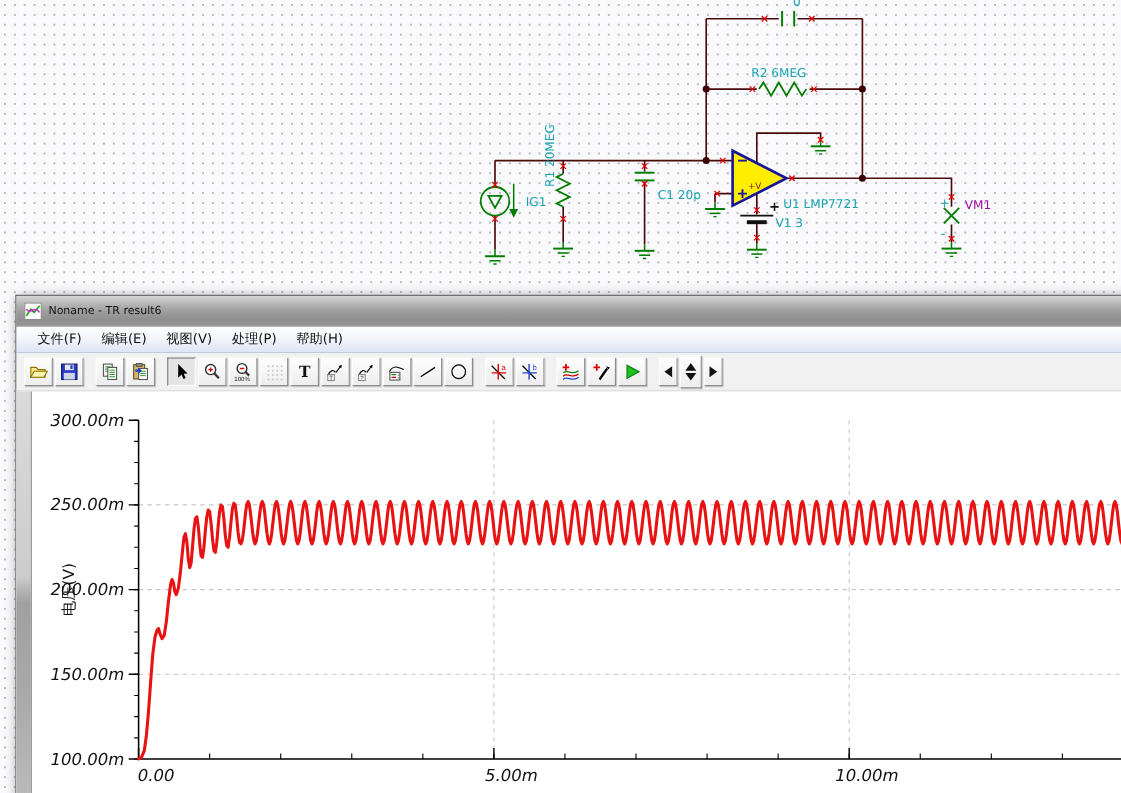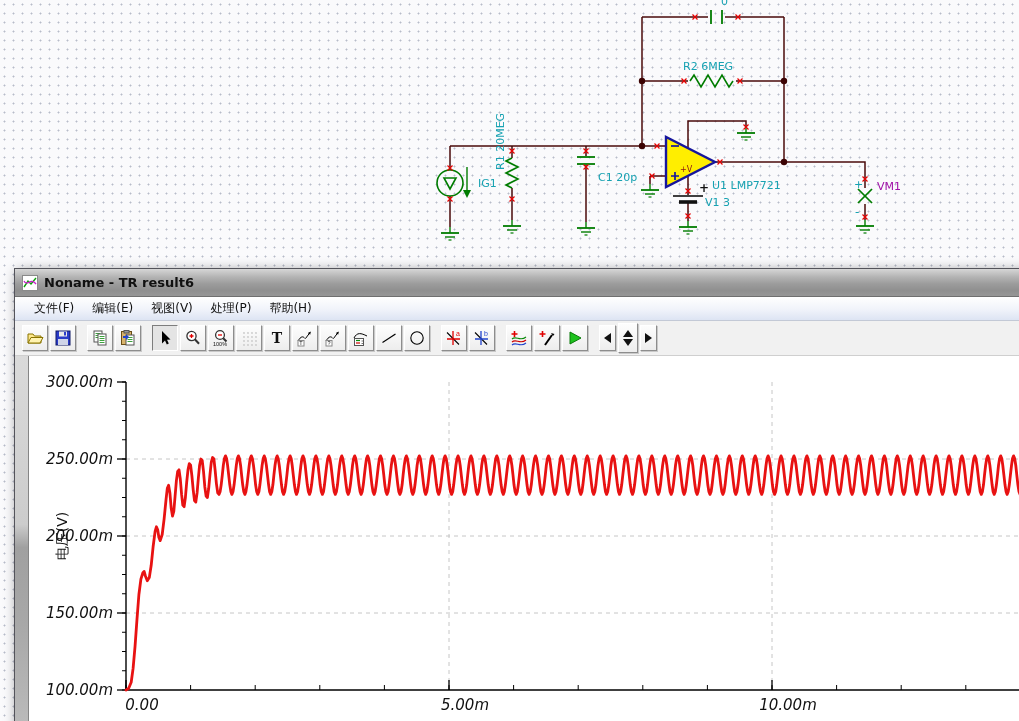--- a/index.html
+++ b/index.html
@@ -16,21 +16,21 @@
   #result-window{
     position:absolute;left:14px;top:268px;width:1024px;height:470px;
     border:1px solid #53535a;box-shadow:3px 3px 12px rgba(0,0,0,.45);
     display:flex;flex-direction:column;background:#f1f1f1;
   }
   #titlebar{
     height:27px;flex:0 0 27px;display:flex;align-items:center;gap:6px;padding-left:7px;
     background:linear-gradient(180deg,#d6d6d6 0%,#b3b3b3 30%,#9c9c9c 55%,#8f8f8f 80%,#969696 100%);
     border-bottom:1px solid #6f6f6f;
   }
-  #titlebar .title-text{font-size:13px;color:#111;font-weight:bold;}
+  #titlebar .title-text{font-size:10px;color:#111;}
   #menubar{
     height:23px;flex:0 0 23px;display:flex;align-items:center;padding-left:10px;
     background:linear-gradient(180deg,#ffffff 0%,#f0f3fa 55%,#dde4f3 100%);
     border-bottom:1px solid #c3c9d6;font-size:12px;color:#111;
   }
   .menu-item{padding:3px 9px;cursor:default;}
   #toolbar{
     height:34px;flex:0 0 34px;display:flex;align-items:center;padding-left:6px;
     background:#f1f1f1;border-bottom:1px solid #cfcfcf;
   }

